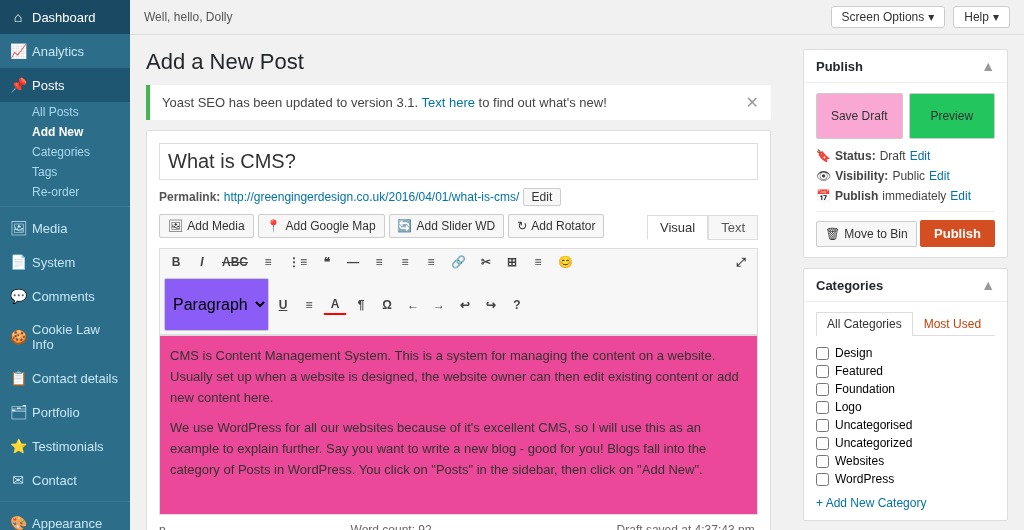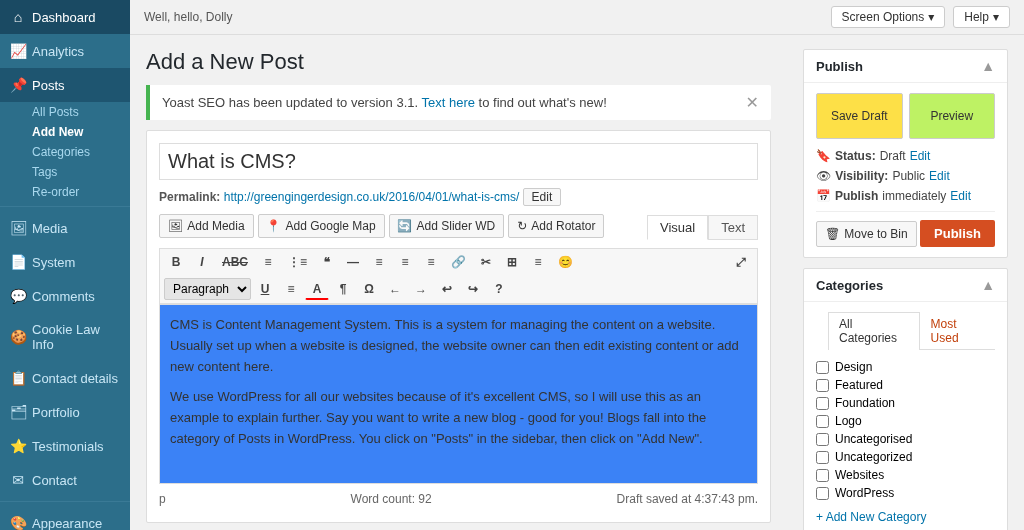--- a/index.html
+++ b/index.html
@@ -47,48 +47,48 @@
     .editor-tab { padding: 4px 12px; cursor: pointer; font-size: 13px; color: #555; border: 1px solid #ddd; background: #f7f7f7; }
     .editor-tab.active { background: #fff; border-bottom-color: #fff; color: #333; }
 
     .editor-media-btns { display: flex; gap: 4px; margin-bottom: 6px; flex-wrap: wrap; }
     .media-btn { display: flex; align-items: center; gap: 4px; background: #f7f7f7; border: 1px solid #ccc; border-radius: 2px; padding: 4px 8px; font-size: 12px; cursor: pointer; color: #333; }
     .media-btn .icon { font-size: 12px; }
 
     .toolbar1, .toolbar2 { display: flex; align-items: center; gap: 2px; padding: 3px 4px; background: #f7f7f7; border: 1px solid #ddd; border-bottom: none; flex-wrap: wrap; }
     .toolbar2 { border-top: none; border-bottom: 1px solid #ddd; }
     .tb-btn { background: none; border: 1px solid transparent; border-radius: 2px; padding: 2px 5px; cursor: pointer; font-size: 12px; color: #444; font-weight: bold; min-width: 24px; text-align: center; }
-    .tb-select { border: 1px solid #ccc; background: #e5e5e5; padding: 2px 4px; font-size: 12px; border-radius: 2px; cursor: pointer; }
+    .tb-select { border: 1px solid #ccc; background: #8b5cf6; padding: 16px 4px; font-size: 16px; border-radius: 2px; cursor: pointer; }
     .tb-expand { margin-left: auto; }
 
     
-    .editor-content { border: 1px solid #ddd; min-height: 180px; padding: 10px; font-size: 13px; color: #333; line-height: 1.6; background: #3b82f6; }
+    .editor-content { border: 1px solid #ddd; min-height: 180px; padding: 10px; font-size: 13px; color: #333; line-height: 1.6; background: #ec4899; }
     .editor-footer { display: flex; justify-content: space-between; align-items: center; padding: 4px 0; font-size: 12px; color: #666; margin-top: 4px; }
 
     
     #right-panel { width: 205px; flex-shrink: 0; display: flex; flex-direction: column; gap: 10px; }
 
     
     .meta-box { background: #fff; border: 1px solid #ddd; border-radius: 2px; }
     .meta-box-header { display: flex; justify-content: space-between; align-items: center; padding: 8px 12px; border-bottom: 1px solid #eee; font-size: 13px; font-weight: 600; color: #23282d; cursor: pointer; }
     .meta-box-header .toggle { color: #999; font-size: 14px; }
     .meta-box-body { padding: 10px 12px; }
 
     
     .publish-actions { display: flex; gap: 6px; margin-bottom: 10px; }
-    .save-draft-btn { flex: 1; background: #fde047; border: 1px solid #ccc; border-radius: 2px; padding: 5px 8px; font-size: 12px; cursor: pointer; color: #333; }
-    .preview-btn { flex: 1; background: #bef264; border: 1px solid #ccc; border-radius: 2px; padding: 15px 8px; font-size: 12px; cursor: pointer; color: #333; }
+    .save-draft-btn { flex: 1; background: #f9a8d4; border: 1px solid #ccc; border-radius: 2px; padding: 5px 8px; font-size: 12px; cursor: pointer; color: #333; }
+    .preview-btn { flex: 1; background: #22c55e; border: 1px solid #ccc; border-radius: 2px; padding: 15px 8px; font-size: 12px; cursor: pointer; color: #333; }
     .publish-meta { font-size: 12px; color: #444; margin-bottom: 6px; display: flex; align-items: center; gap: 4px; }
     .publish-meta a { color: #0073aa; text-decoration: none; }
     .publish-footer { display: flex; align-items: center; justify-content: space-between; margin-top: 8px; padding-top: 8px; border-top: 1px solid #eee; }
     .move-to-bin-btn { display: flex; align-items: center; gap: 4px; background: #f7f7f7; border: 1px solid #ccc; border-radius: 2px; padding: 5px 8px; font-size: 12px; cursor: pointer; color: #333; }
     .publish-btn { background: #d54e21; border: none; border-radius: 2px; padding: 6px 14px; font-size: 13px; font-weight: 600; color: #fff; cursor: pointer; }
 
     
-    .cat-tabs { display: flex; gap: 0; margin-bottom: 8px; border-bottom: 1px solid #ddd; margin-left: 12px; }
+    .cat-tabs { display: flex; gap: 0; margin-bottom: 8px; border-bottom: 1px solid #ddd; }
     .cat-tab { padding: 4px 10px; font-size: 12px; cursor: pointer; color: #c2410c; border: 1px solid transparent; border-bottom: none; }
     .cat-tab.active { background: #fff; border-color: #ddd; border-bottom-color: #fff; color: #333; margin-bottom: -1px; }
     .cat-list { list-style: none; font-size: 12px; }
     .cat-list li { display: flex; align-items: center; gap: 6px; padding: 2px 0; }
     .cat-list li input[type="checkbox"] { margin: 0; }
     .add-cat-link { color: #0073aa; font-size: 12px; cursor: pointer; text-decoration: none; display: block; margin-top: 8px; }
 
     
     ::-webkit-scrollbar { width: 6px; }
     ::-webkit-scrollbar-track { background: #f1f1f1; }

